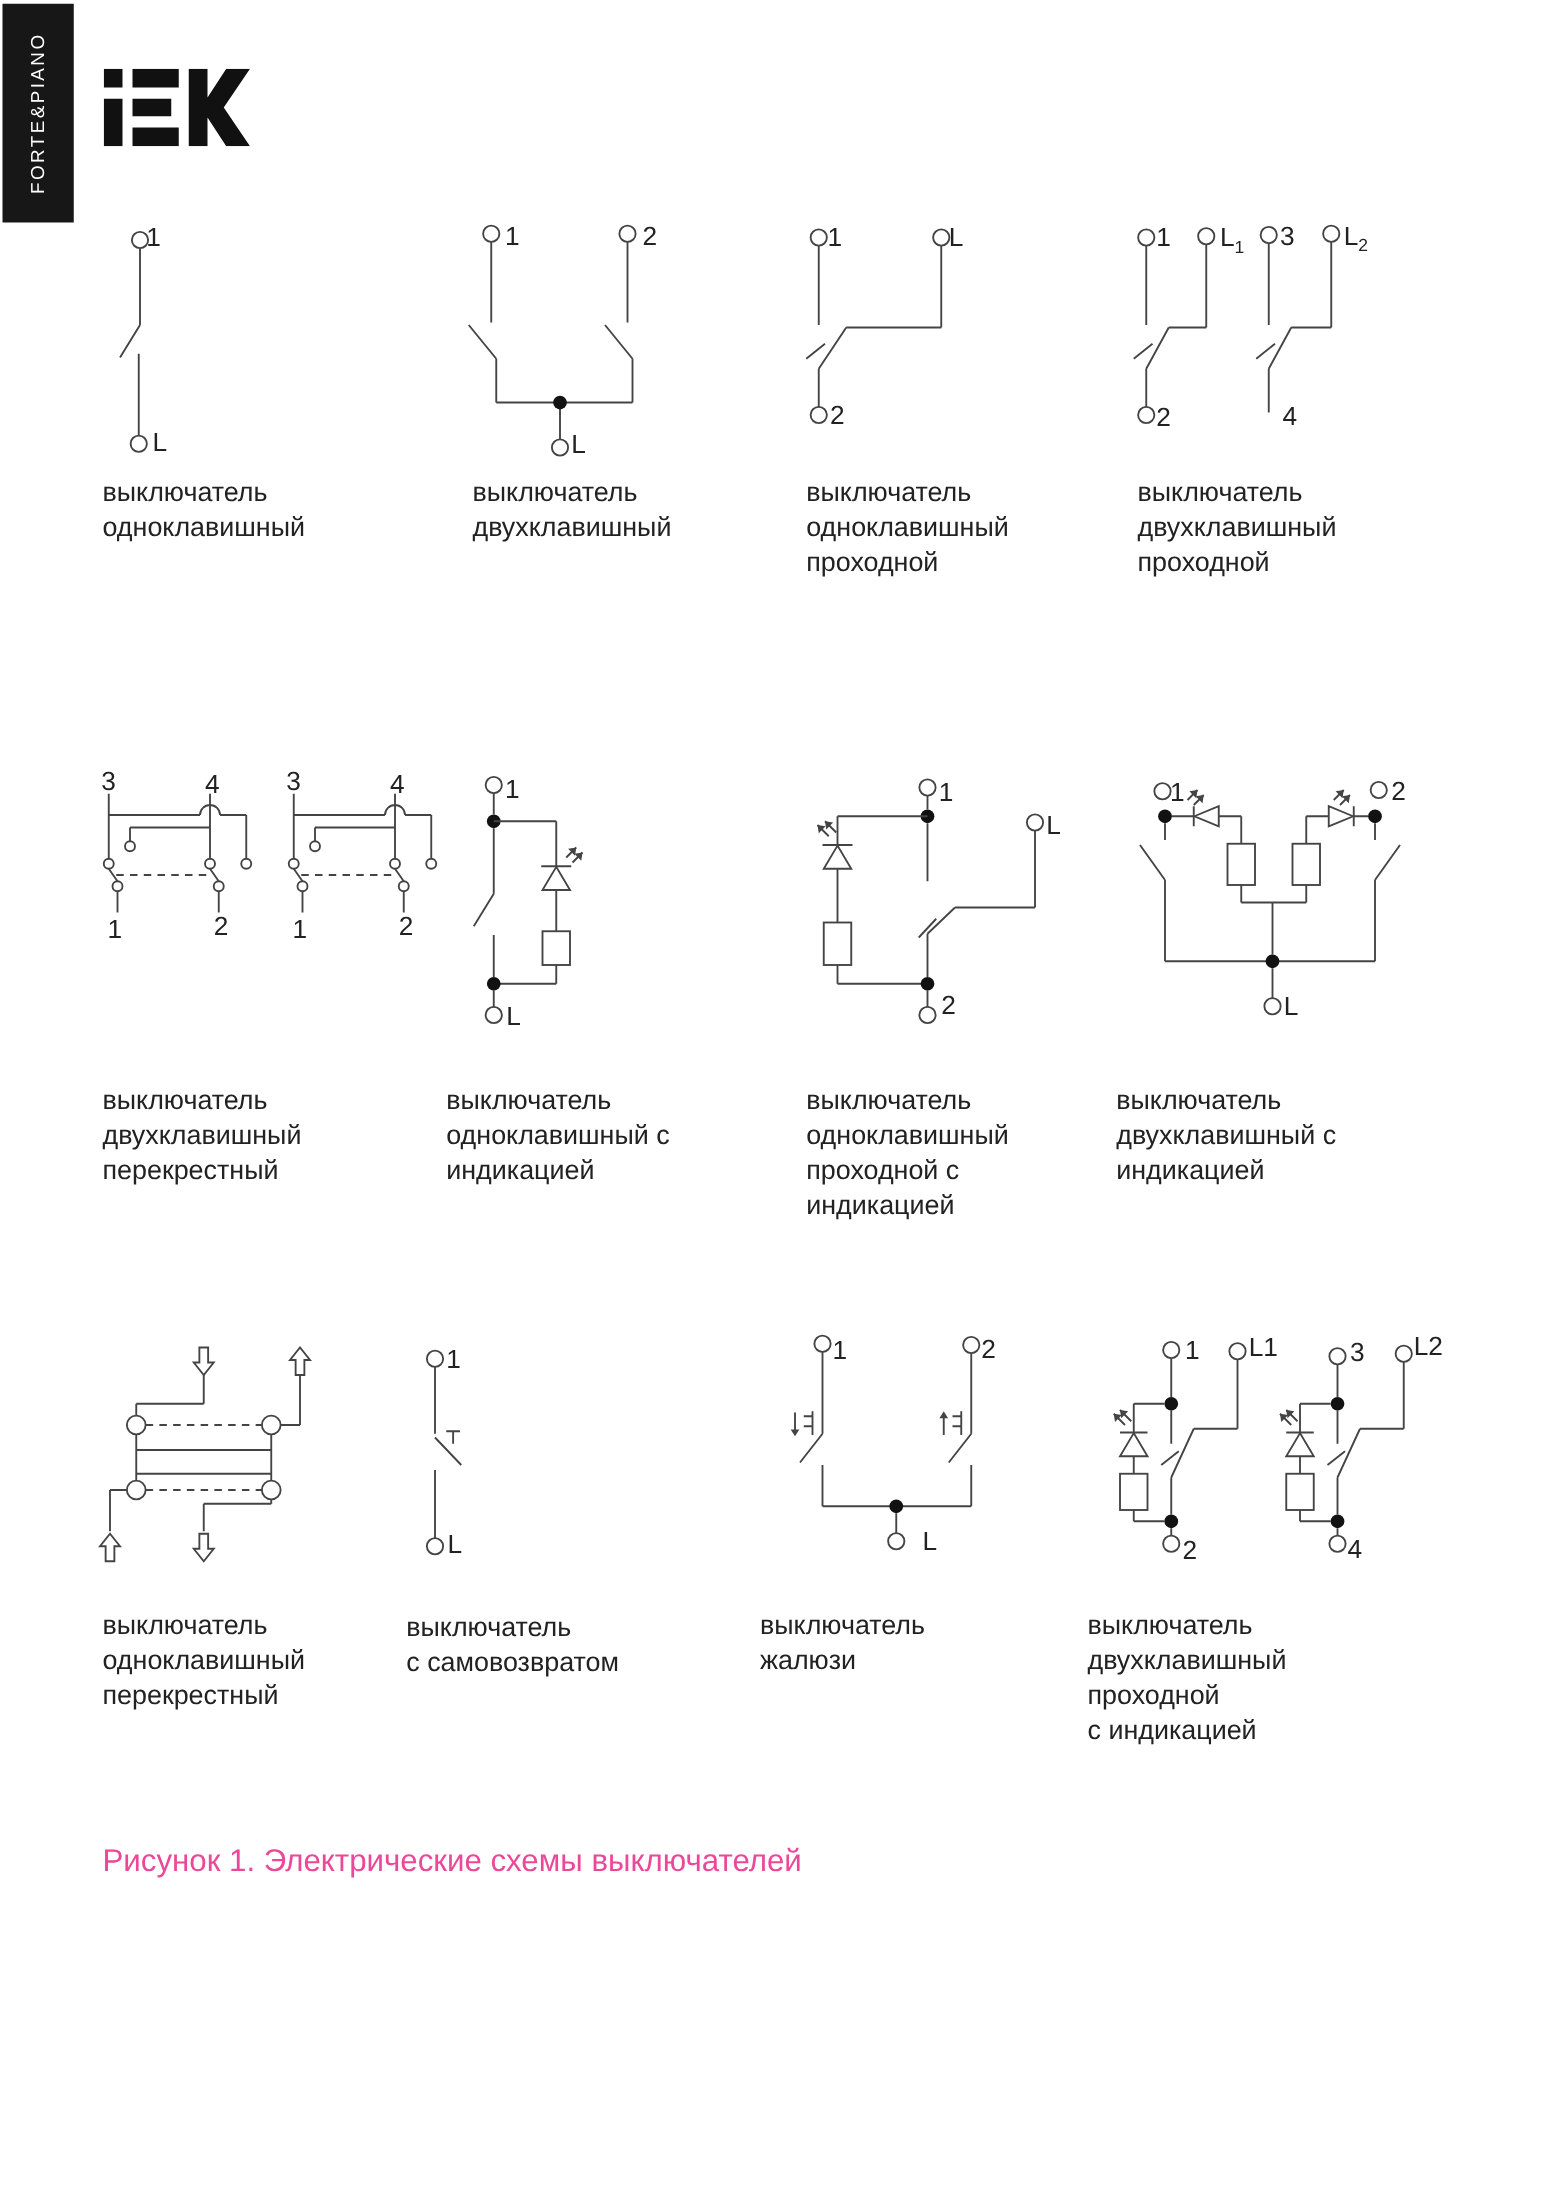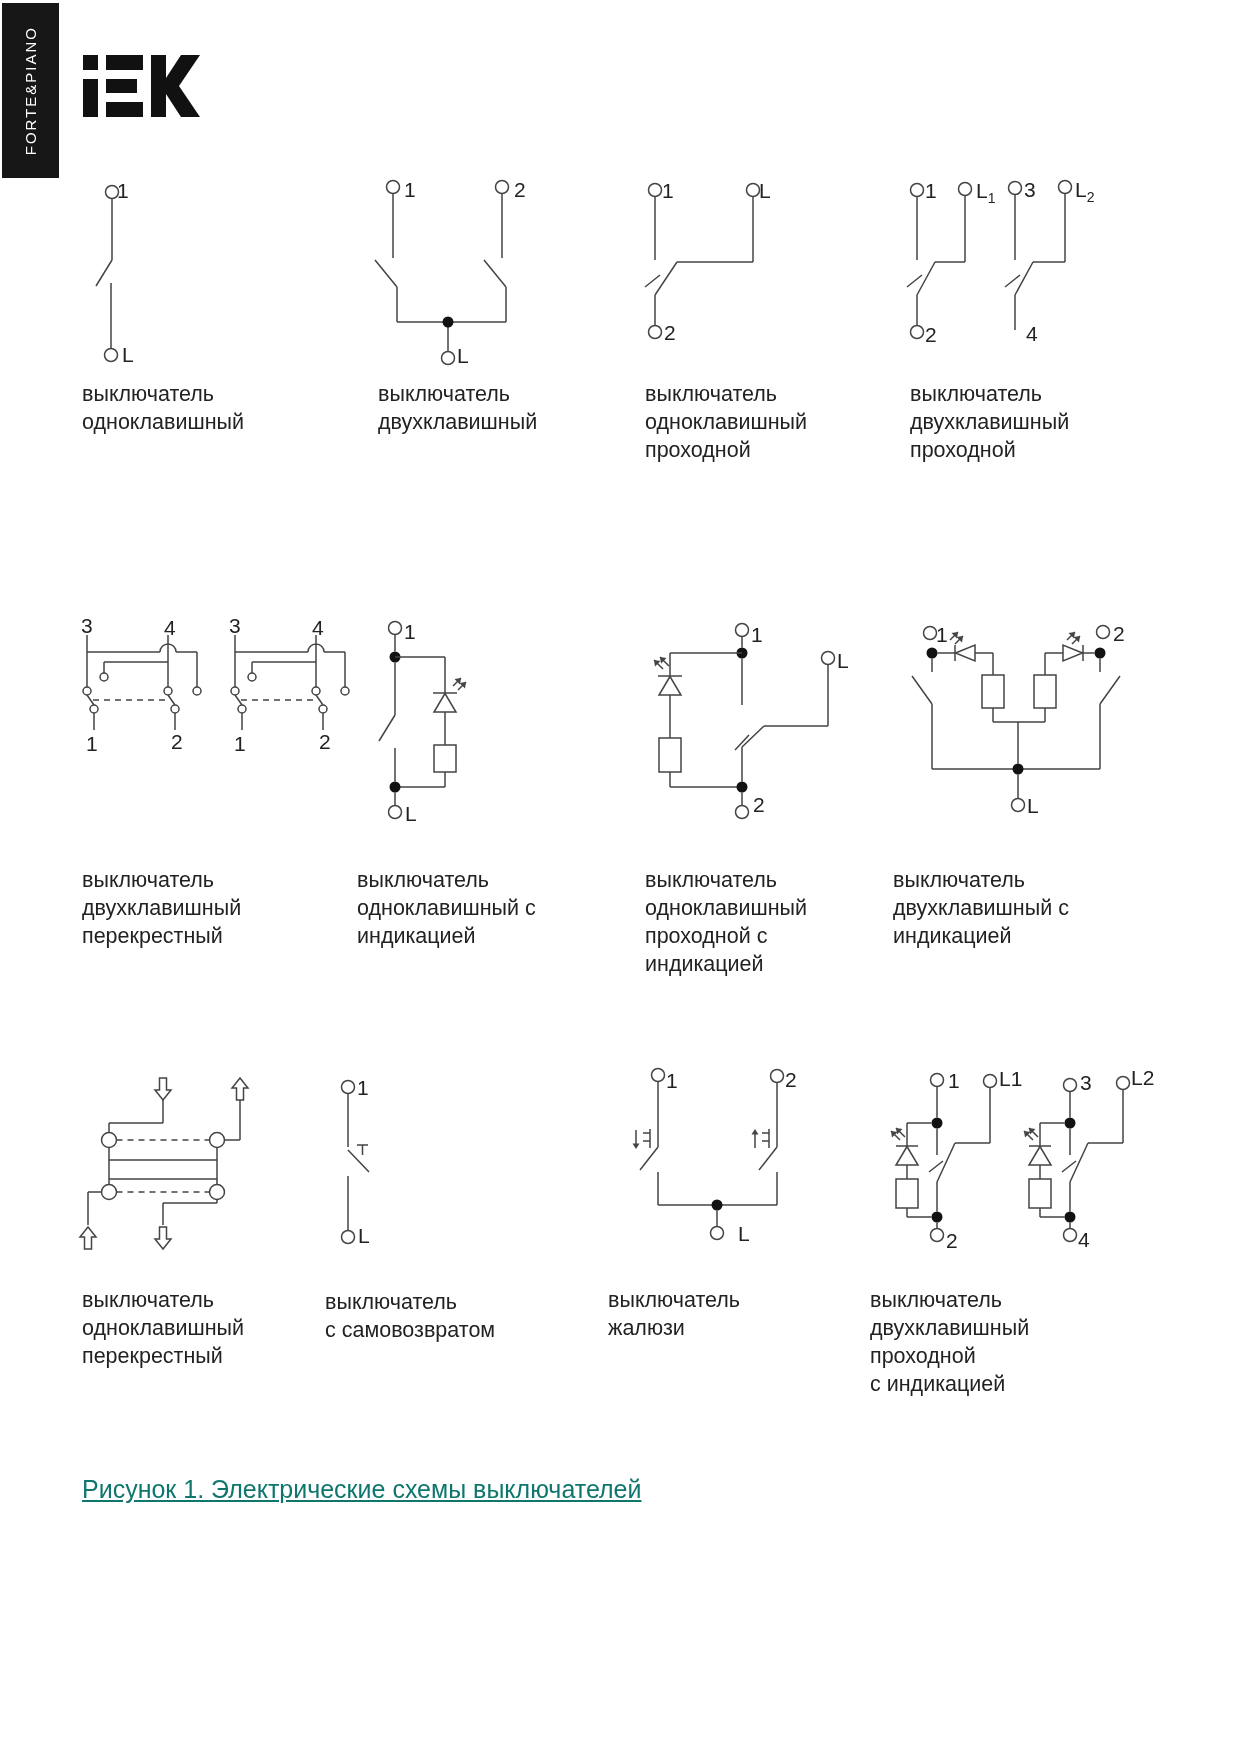--- a/index.html
+++ b/index.html
@@ -6,21 +6,21 @@
   .page{position:relative;width:1242px;height:1749px;background:#fff;overflow:hidden;
         font-family:"Liberation Sans",sans-serif;color:#1f1f1f;}
   .brandbar{position:absolute;left:2px;top:3px;width:57px;height:175px;background:#171717;
             display:flex;align-items:center;justify-content:center;}
   .brandbar span{writing-mode:vertical-rl;transform:rotate(180deg);color:#fff;
                  font-size:15px;letter-spacing:2px;white-space:nowrap;}
   .logo{position:absolute;left:83px;top:55px;}
   .cap{position:absolute;font-size:21.5px;line-height:28px;color:#222;white-space:pre-line;}
   .tlabel{position:absolute;font-size:21px;line-height:1;color:#222;}
   .tlabel sub{font-size:14px;line-height:1;}
-  .figcap{position:absolute;left:82px;top:1475px;font-size:25px;color:#0f766e;text-decoration:underline;}
+  .figcap{position:absolute;left:82px;top:1475px;font-size:25px;color:#ec4899;}
   .d{position:absolute;}
   .w{stroke:#444;stroke-width:1.5;fill:none;}
   .dash{stroke-dasharray:6 5;}
   .tc{fill:#fff;stroke:#444;stroke-width:1.5;}
   .jd{fill:#121212;stroke:none;}
   .ah{fill:#444;stroke:none;}
 </style>
 </head>
 <body>
 

